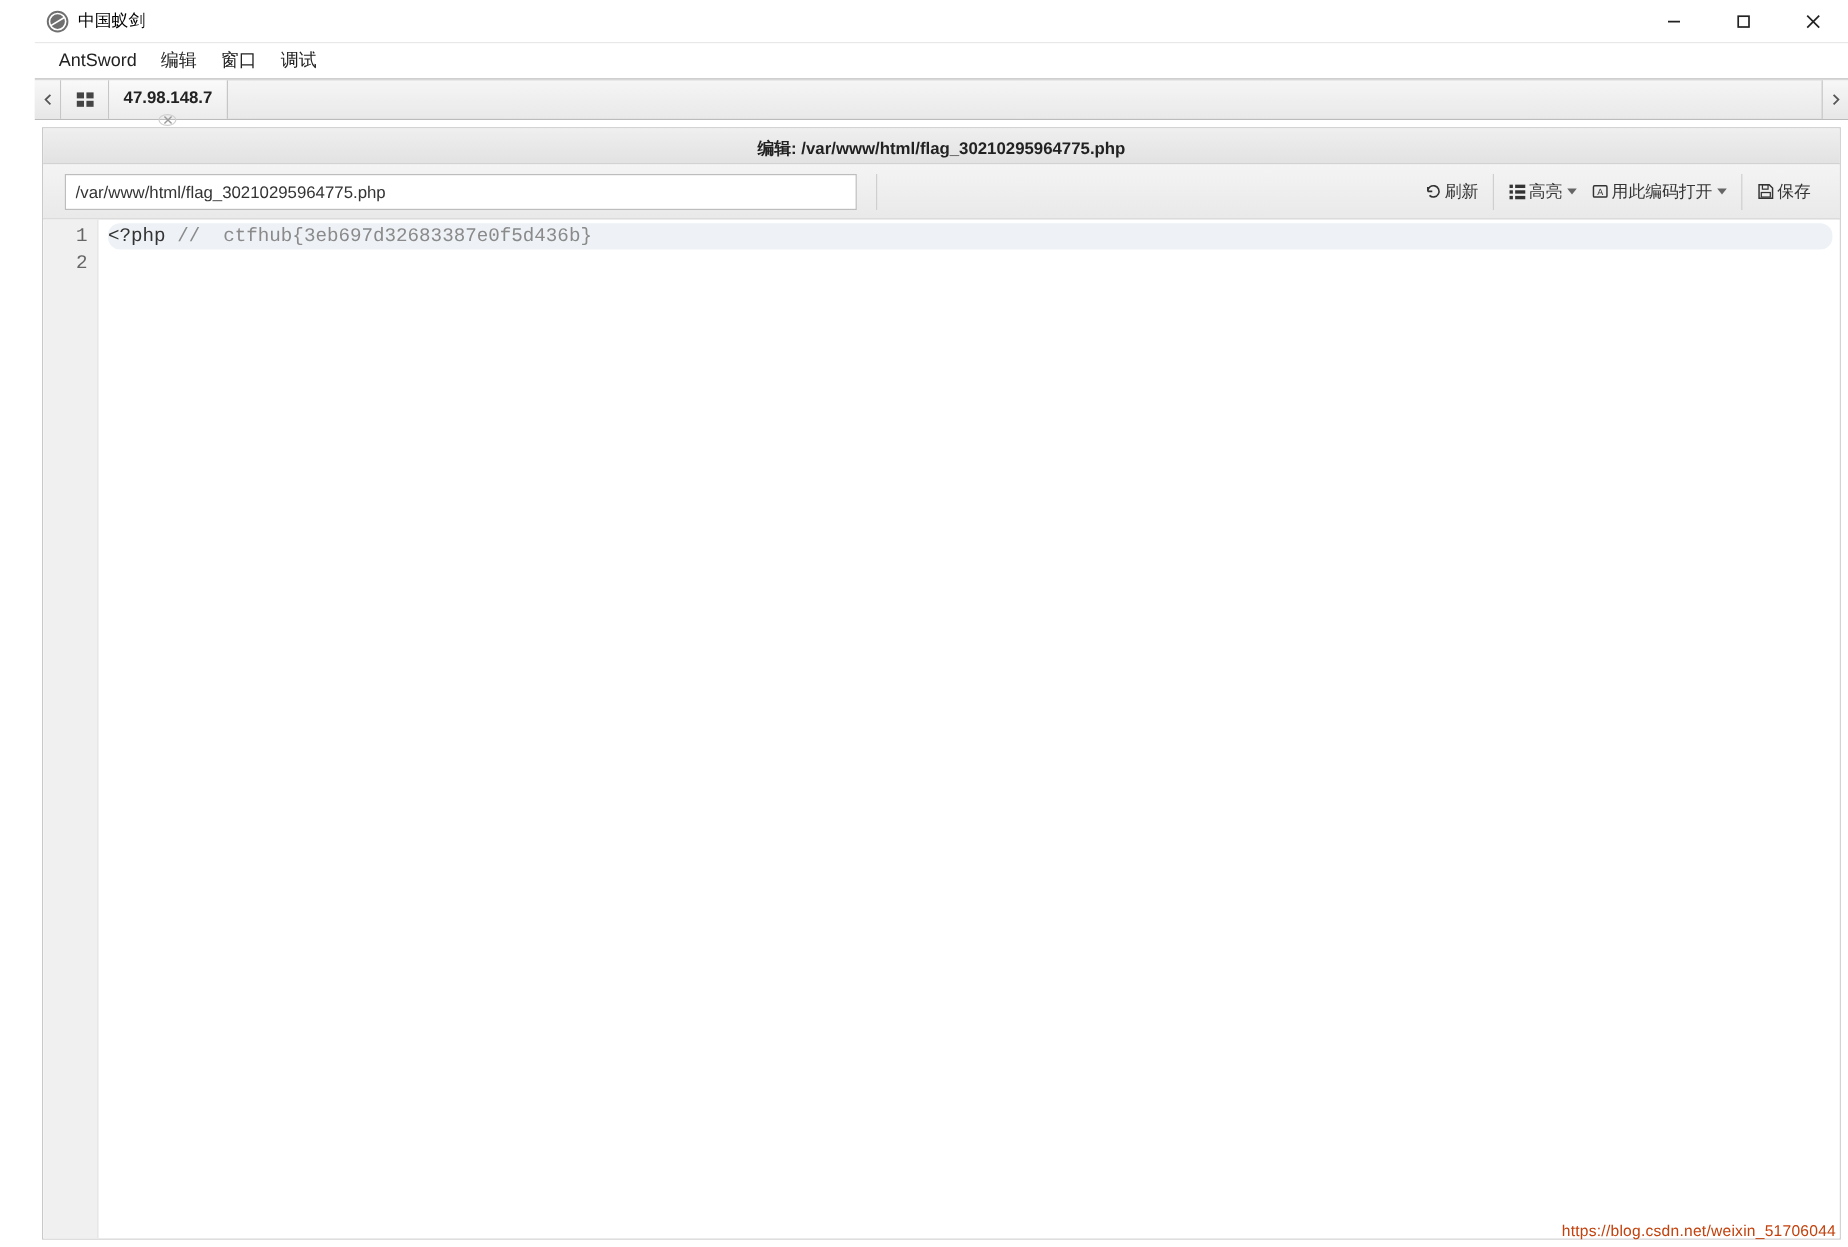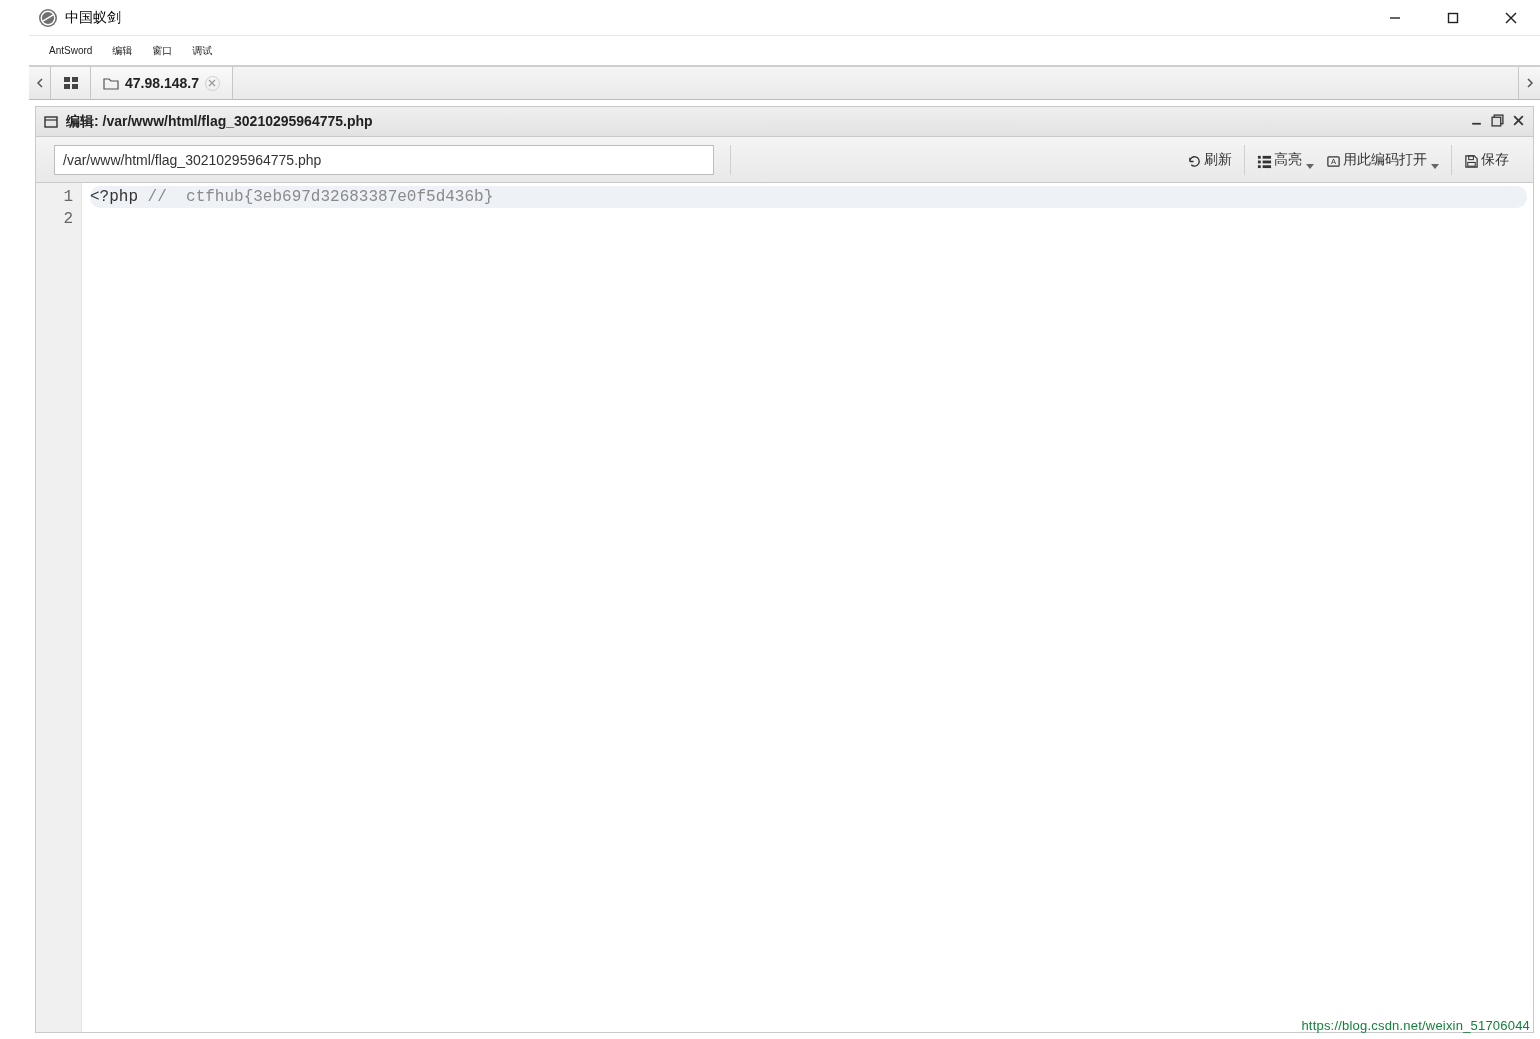--- a/index.html
+++ b/index.html
@@ -49,21 +49,21 @@
   .menubar {
     height: 30px;
     display: flex;
     align-items: center;
     padding: 0 10px;
     border-bottom: 1px solid #cfcfcf;
   }
   .menu-item {
     padding: 4px 10px;
     color: #222;
-    font-size: 10px;
+    font-size: 15px;
   }
 
   
   .tabstrip {
     height: 34px;
     background: linear-gradient(#f5f5f5,#e9e9e9);
     border-top: 1px solid #cfcfcf;
     border-bottom: 1px solid #bbb;
     display: flex;
     align-items: stretch;
@@ -81,20 +81,21 @@
     display: flex; align-items: center; justify-content: center;
     border-right: 1px solid #c6c6c6;
     background: linear-gradient(#f9f9f9,#eaeaea);
   }
   .tab {
     display: flex; align-items: center;
     padding: 0 12px;
     border-right: 1px solid #c6c6c6;
     background: linear-gradient(#fafafa,#ececec);
     gap: 6px;
+    flex-direction: column;
   }
   .tab .tab-label { font-weight: 700; color: #222; }
   .tab .close-x {
     width: 15px; height: 15px;
     border-radius: 50%;
     display: inline-flex; align-items: center; justify-content: center;
     color: #9a9a9a;
     border: 1px solid #cfcfcf;
     font-size: 10px;
     line-height: 1;
@@ -109,20 +110,21 @@
     flex-direction: column;
   }
   .panel-header {
     height: 30px;
     background: linear-gradient(#efefef,#e2e2e2);
     border-bottom: 1px solid #c9c9c9;
     display: flex;
     align-items: center;
     padding: 0 8px;
     gap: 8px;
+    flex-direction: column;
   }
   .panel-header .hdr-title { font-weight: 700; color: #222; font-size: 14px; }
   .panel-header .hdr-controls { margin-left: auto; display:flex; gap:8px; color:#333; }
   .hdr-controls span svg { width:13px; height:13px; }
 
   .toolbar {
     height: 46px;
     background: linear-gradient(#f4f4f4,#e9e9e9);
     border-bottom: 1px solid #c9c9c9;
     display: flex;
@@ -140,21 +142,21 @@
     color: #333;
     font-family: inherit;
   }
   .toolbar .sep {
     width: 1px; height: 30px;
     background: #cfcfcf;
     margin: 0 6px;
   }
   .tbtn {
     display: inline-flex;
-    align-items: flex-end;
+    align-items: center;
     gap: 2px;
     color: #333;
     padding: 4px 6px;
     font-size: 14px;
   }
   .tbtn .caret {
     width: 0; height: 0;
     border-left: 4px solid transparent;
     border-right: 4px solid transparent;
     border-top: 5px solid #666;
@@ -183,21 +185,21 @@
   .gutter .ln { height: 22px; line-height: 22px; }
   .code { flex:1; padding: 3px 6px 0 8px; }
   .code-line { height: 22px; line-height: 22px; white-space: pre; }
   .code-line.active { background: #eef2f6; border-radius: 10px; }
   .tok-tag { color: #333; }
   .tok-comment { color: #8a8a8a; }
   .watermark {
     position: absolute;
     right: 10px;
     bottom: 6px;
-    color: #15803d;
+    color: #c2410c;
     font-size: 13px;
     font-family: Arial, sans-serif;
     letter-spacing: .2px;
   }
   .app-root { position: relative; width:1540px; height:1039px;padding-left:29px; }
 </style>
 </head>
 <body>
 <div class="app-root">
 

